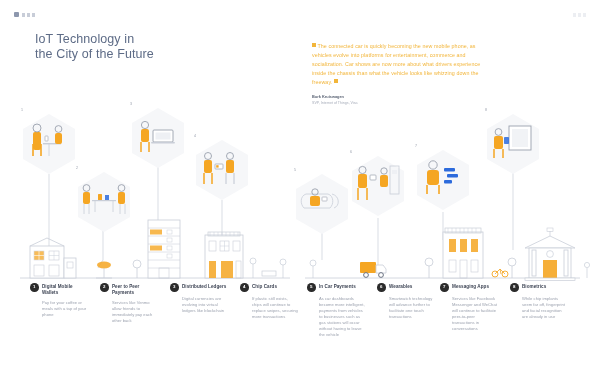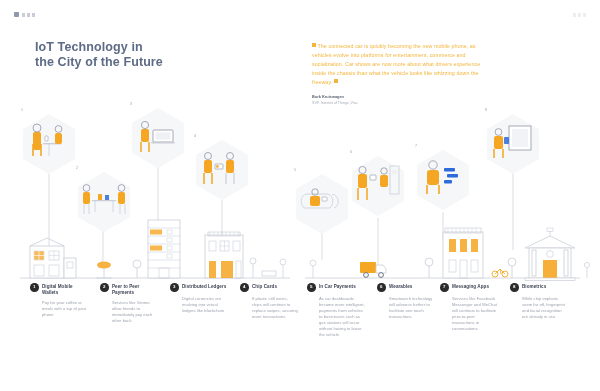--- a/index.html
+++ b/index.html
@@ -16,23 +16,23 @@
   
   .topbar{position:absolute;top:12px;left:14px;display:flex;align-items:center;gap:3px;}
   .topbar .sq{width:5px;height:5px;background:#8d97ad;border-radius:1px;}
   .topbar .dots{display:flex;gap:2px;}
   .topbar .dots i{width:3px;height:4px;background:#c8cdd8;display:block;}
   .topbar-right{position:absolute;top:13px;right:14px;display:flex;gap:2px;}
   .topbar-right i{width:3px;height:4px;background:#eceef2;display:block;}
 
   
   .title{
-    position:absolute;left:35px;top:40px;
+    position:absolute;left:35px;top:32px;
     font-size:12.5px;line-height:15px;
-    color:#5d6b86;font-weight:700;letter-spacing:.1px;
+    color:#5d6b86;font-weight:400;letter-spacing:.1px;
     white-space:pre-line;
   }
 
   
   .quote{
     position:absolute;left:312px;top:42px;width:176px;
   }
   .quote-text{
     font-size:5.3px;line-height:9.1px;color:#f2b53a;
     letter-spacing:.08px;

